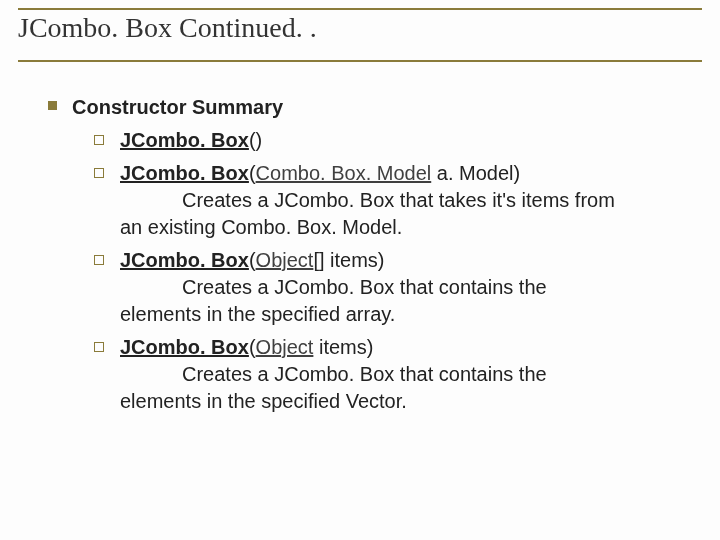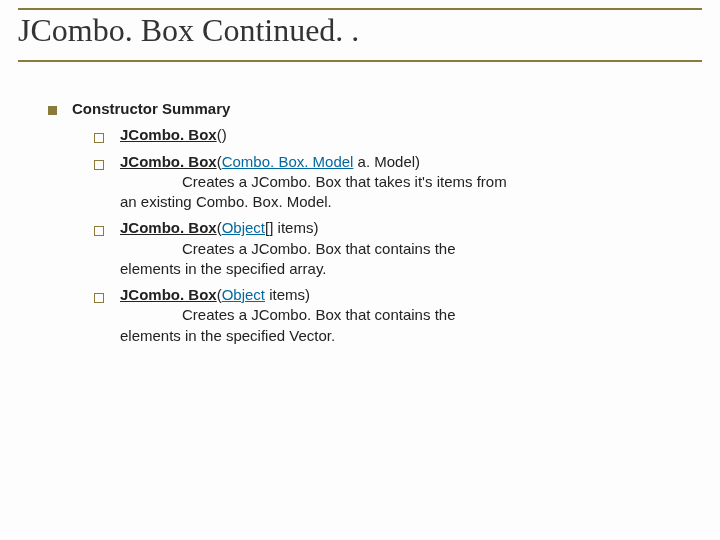--- a/index.html
+++ b/index.html
@@ -25,33 +25,33 @@
   }
   .title-line-bottom {
     position: absolute;
     top: 60px;
     left: 18px;
     right: 18px;
     height: 2px;
     background: #8a7b3a;
   }
   .title {
-    font-size: 32px;
+    font-size: 28px;
     color: #333;
     font-family: "Times New Roman", serif;
     background: #fdfdfd;
     display: inline-block;
     padding: 0 8px 0 0;
     position: relative;
     z-index: 1;
     margin-top: -2px;
   }
   .content {
     padding: 50px 30px 0 48px;
-    font-size: 15px;
+    font-size: 20px;
     line-height: 1.35;
     color: #222;
   }
   .top-bullet {
     position: relative;
     padding-left: 24px;
   }
   .top-bullet::before {
     content: "";
     position: absolute;
@@ -81,21 +81,21 @@
     height: 8px;
     border: 1px solid #8a7b3a;
     background: transparent;
   }
   .ctor-name {
     font-weight: bold;
     text-decoration: underline;
   }
   .param-type {
     text-decoration: underline;
-    color: #0369a1;
+    color: #404040;
   }
   .desc {
     padding-left: 62px;
   }
   .desc-cont {
     padding-left: 0;
   }
 </style>
 </head>
 <body>

